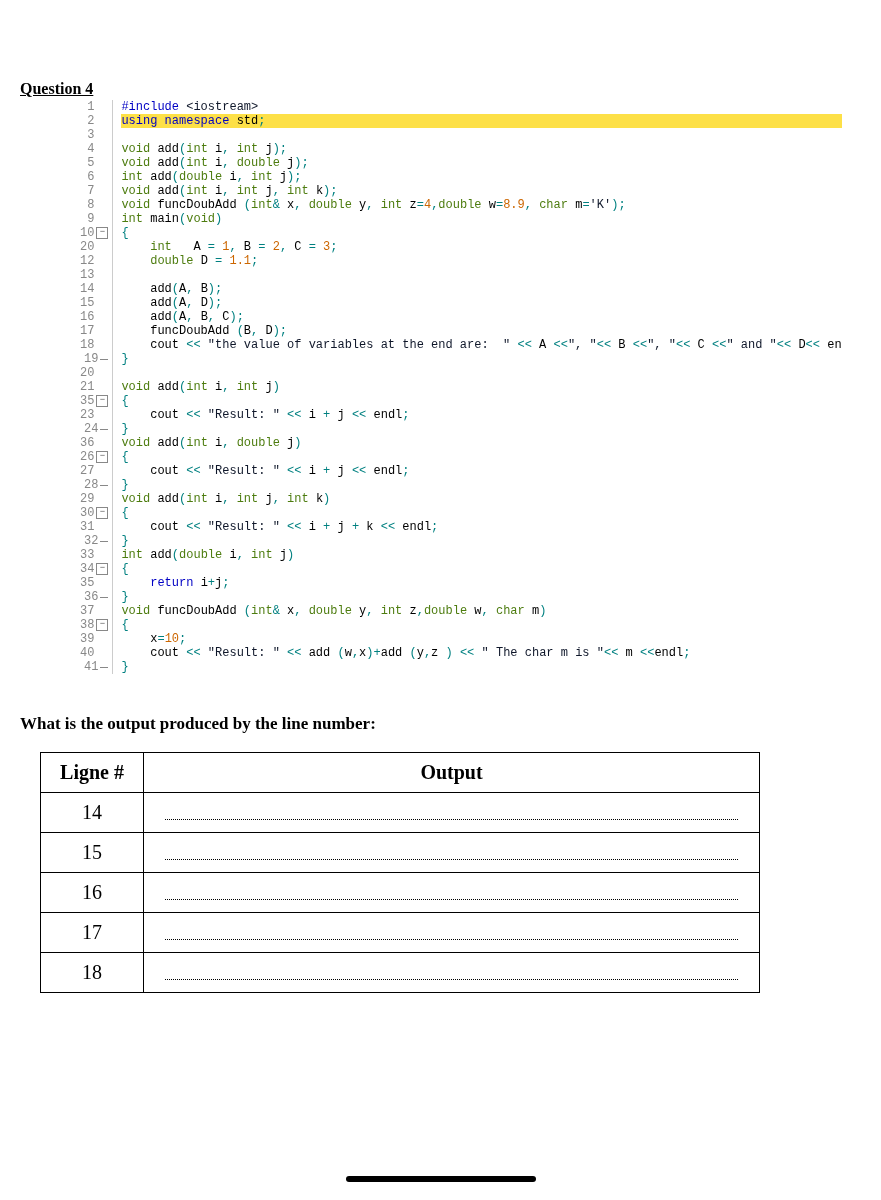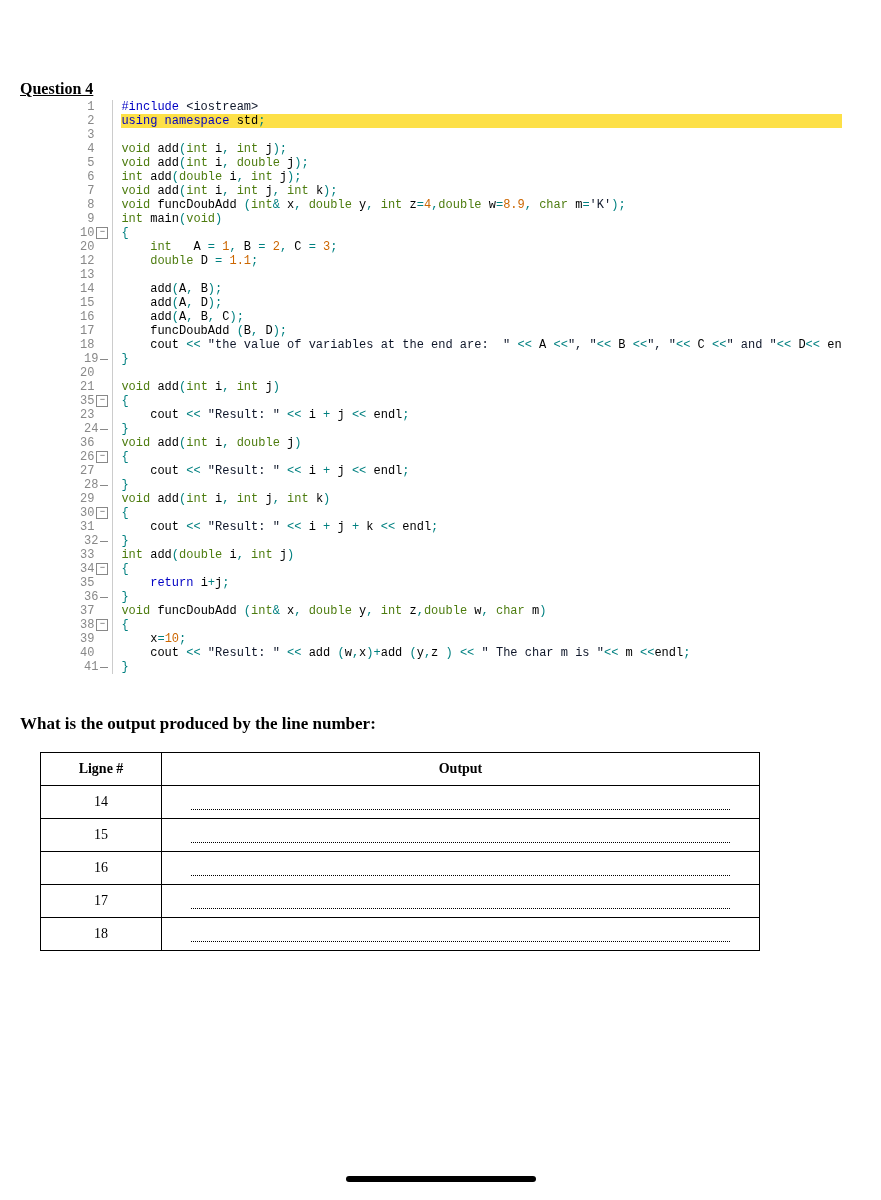--- a/index.html
+++ b/index.html
@@ -61,22 +61,22 @@
     margin-top: 40px;
     margin-bottom: 18px;
   }
   table.ans {
     border-collapse: collapse;
     margin-left: 20px;
     width: 720px;
   }
   table.ans th, table.ans td {
     border: 1px solid #000;
-    font-size: 14px;
-    padding: 8px 15px;
+    font-size: 20px;
+    padding: 8px 6px;
     text-align: center;
   }
   table.ans th { font-weight: bold; }
   .dotted-cell {
     border-bottom: 1px dotted #000;
     height: 14px;
     width: 95%;
     margin: 0 auto;
   }
   .blank-td { text-align:left; }

